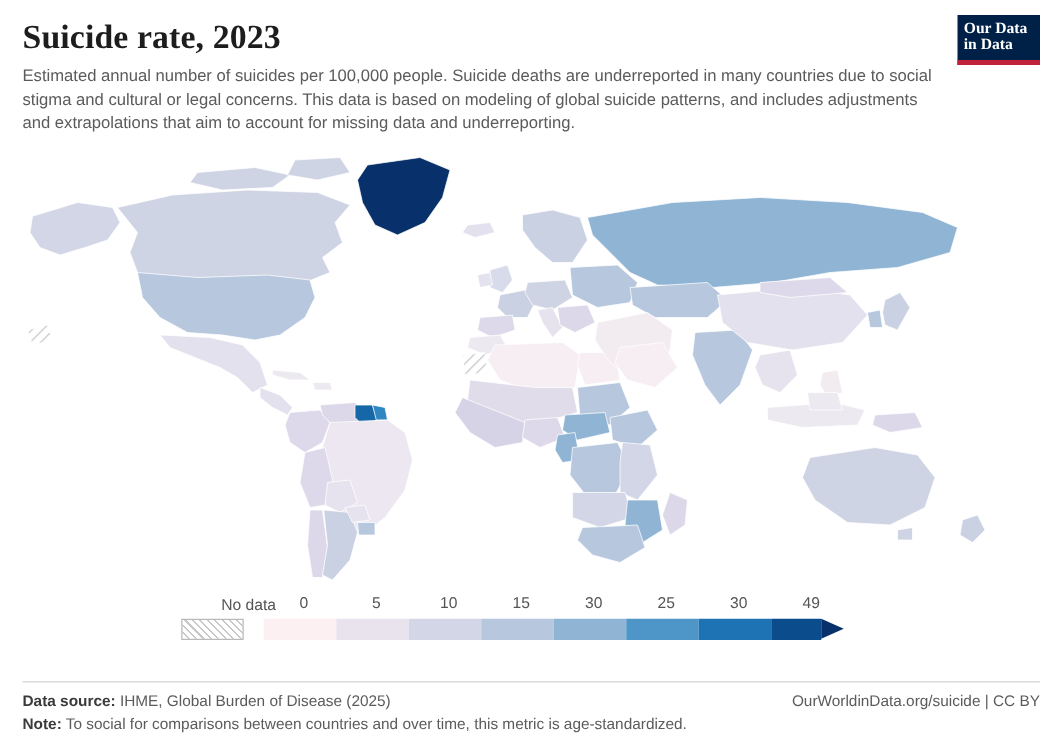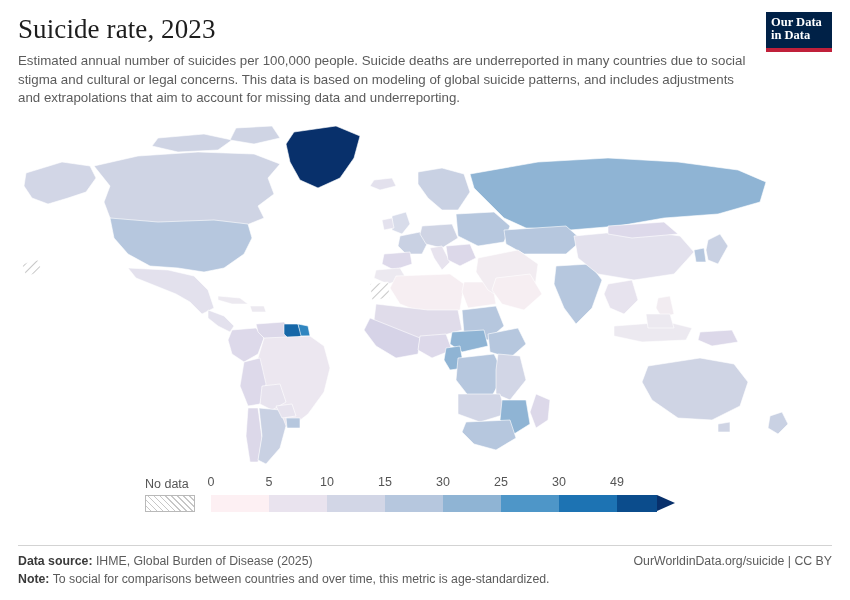--- a/index.html
+++ b/index.html
@@ -22,21 +22,21 @@
     box-sizing: border-box;
     padding: 14px 18px 0 18px;
   }
   
   .header {
     position: relative;
   }
   .title {
     font-family: "Liberation Serif", serif;
     font-size: 27px;
-    font-weight: 400;
+    font-weight: 700;
     letter-spacing: 0.1px;
     margin: 0 0 7px 0;
     color: #1d1d1d;
   }
   .subtitle {
     font-size: 13.3px;
     line-height: 18.5px;
     color: #5b5b5b;
     max-width: 740px;
     margin: 0;
@@ -75,20 +75,21 @@
     position: relative;
     margin: 2px auto 0 auto;
     width: 560px;
     height: 54px;
   }
   .legend-labels {
     position: relative;
     height: 16px;
     font-size: 12.5px;
     color: #555;
+    margin-left: 32px;
   }
   .legend-labels .tick {
     position: absolute;
     top: 0;
     transform: translateX(-50%);
   }
   .legend-nodata-label {
     position: absolute;
     left: 0;
     top: 2px;

